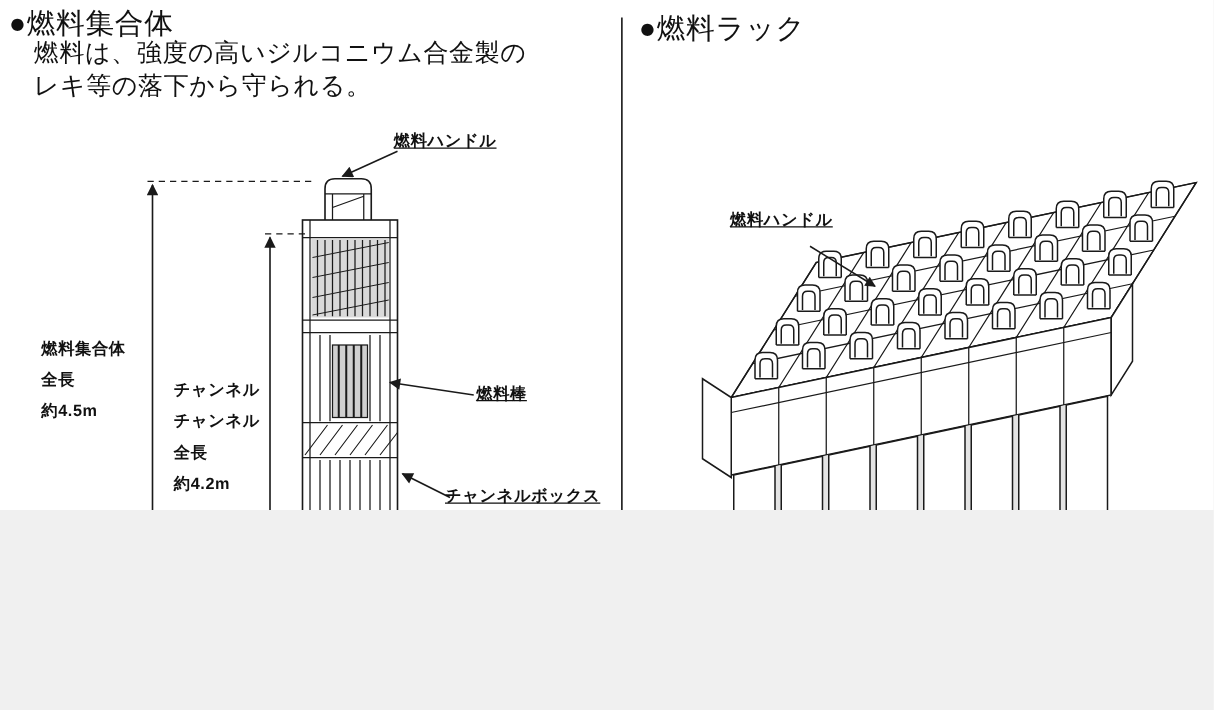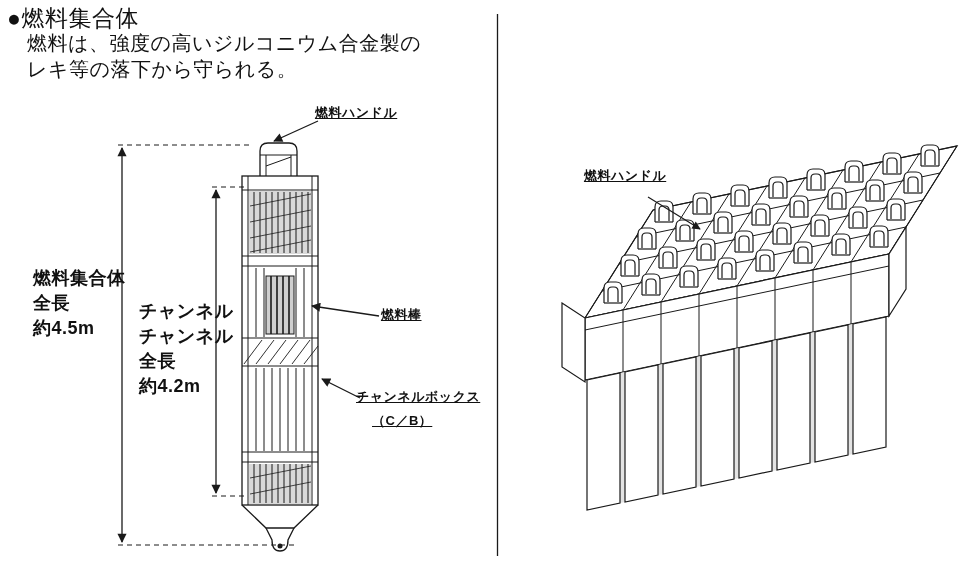--- a/index.html
+++ b/index.html
@@ -1,26 +1,26 @@
 <!DOCTYPE html>
 <html><head>
 <meta charset="utf-8">
 <style>
   html,body{margin:0;padding:0;background:#f0f0f0;}
   #page{
-    position:relative;width:971px;height:568px;background:#ffffff;
+    position:relative;width:971px;height:408px;background:#ffffff;
     font-family:"Liberation Sans","DejaVu Sans",sans-serif;color:#111;
     overflow:hidden;
   }
   #art{position:absolute;left:0;top:0;z-index:0;}
   .txt{position:absolute;z-index:2;pointer-events:none;}
   .title{font-size:23px;letter-spacing:0.5px;}
   .body-line{font-size:20px;line-height:26px;letter-spacing:0.5px;}
   .dlabel{font-size:13px;font-weight:bold;letter-spacing:0.5px;text-decoration:underline;}
-  .dim-line{font-size:18px;font-weight:bold;line-height:25px;letter-spacing:0.5px;}
+  .dim-line{font-size:13px;font-weight:bold;line-height:25px;letter-spacing:0.5px;}
 </style>
 </head>
 <body>
 
 <div id="page">
 
   <svg id="art" width="971" height="568" viewBox="0 0 971 568">
     <defs>
       <marker id="ah" viewBox="0 0 10 10" refX="9" refY="5" markerWidth="9" markerHeight="7" orient="auto-start-reverse">
         <path d="M0,0 L10,5 L0,10 Z" fill="#1a1a1a"></path>
@@ -174,19 +174,20 @@
     <div class="dim-line">チャンネル</div>
     <div class="dim-line">全長</div>
     <div class="dim-line">約4.2m</div>
   </div>
 
   <div class="txt dlabel" style="left:381px;top:306px">燃料棒</div>
 
   <div class="txt dlabel" style="left:356px;top:388px">チャンネルボックス</div>
   <div class="txt dlabel" style="left:372px;top:412px">（C／B）</div>
 
+  <div class="txt title" style="left:511px;top:7px">●燃料ラック</div>
 
   <div class="txt" style="left:530px;top:59px">
   </div>
 
   <div class="txt dlabel" style="left:584px;top:167px">燃料ハンドル</div>
 
 </div>
 
 </body></html>

